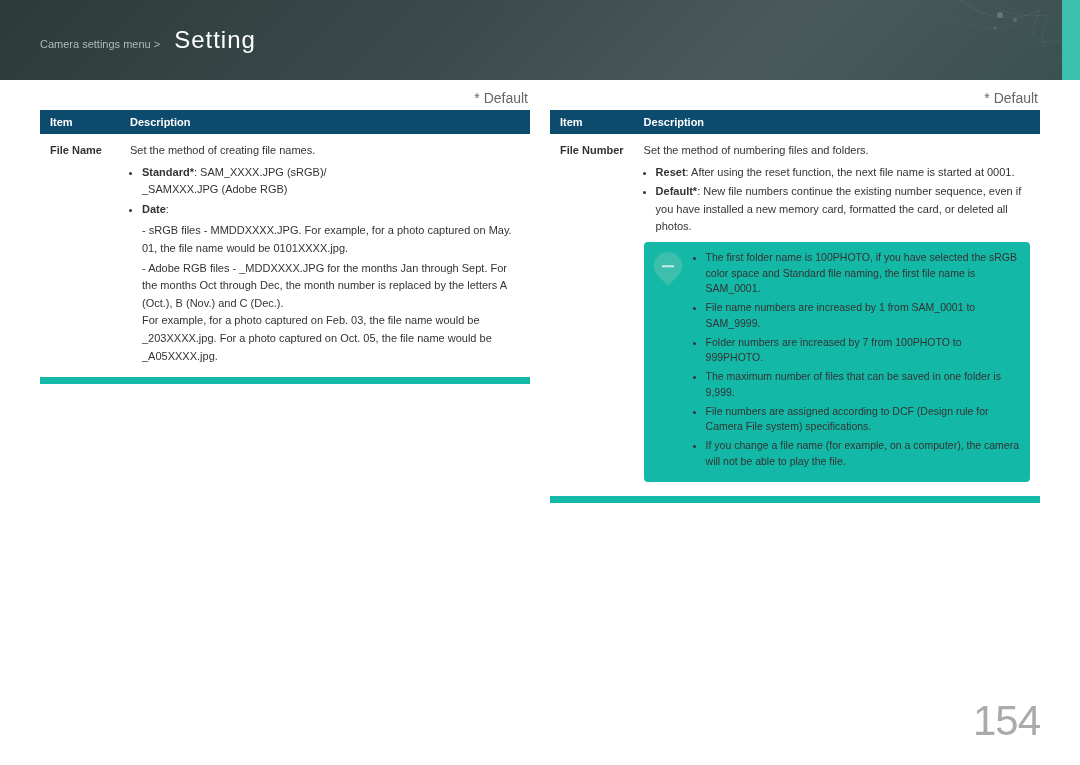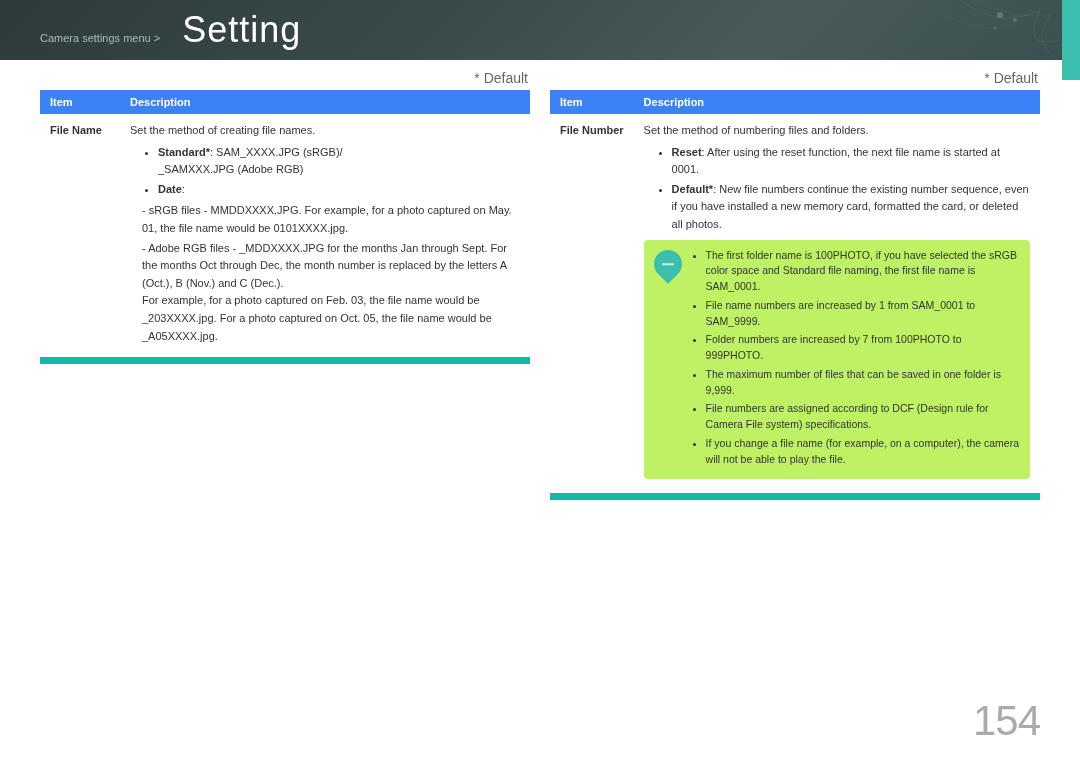--- a/index.html
+++ b/index.html
@@ -11,21 +11,21 @@
       font-family: Arial, sans-serif;
       font-size: 12px;
       color: #333;
       overflow: hidden;
       position: relative;
     }
 
     
     .header {
       background: linear-gradient(135deg, #2d3a3a 0%, #3a4a4a 40%, #4a5a5a 70%, #3a5050 100%);
-      height: 60px;
+      height: 80px;
       position: relative;
       display: flex;
       align-items: center;
       padding-left: 40px;
     }
 
     
     .teal-bar {
       position: absolute;
       right: 0;
@@ -36,24 +36,23 @@
     }
 
     .header-breadcrumb {
       color: #aabbbb;
       font-size: 11px;
       margin-right: 8px;
     }
 
     .header-title {
       color: #ffffff;
-      font-size: 36px;
+      font-size: 24px;
       font-weight: 300;
       letter-spacing: 1px;
-      margin-left: 8px;
     }
 
     .header-text-group {
       display: flex;
       align-items: baseline;
       gap: 6px;
     }
 
     
     .main-content {
@@ -78,21 +77,21 @@
     }
 
     
     table {
       width: 100%;
       border-collapse: collapse;
       font-size: 11px;
     }
 
     .table-header th {
-      background: #3b82f6;
+      background: #0c4a6e;
       color: #ffffff;
       padding: 6px 10px;
       text-align: left;
       font-size: 11px;
       font-weight: bold;
     }
 
     .table-header th:first-child {
       width: 80px;
     }
@@ -119,40 +118,40 @@
     .desc-cell p {
       margin-bottom: 4px;
     }
 
     .desc-cell .bold {
       font-weight: bold;
     }
 
     .desc-cell ul {
       list-style: disc;
-      margin-left: 28px;
+      margin-left: 12px;
       margin-bottom: 4px;
     }
 
     .desc-cell ul li {
       margin-bottom: 2px;
     }
 
     .desc-cell .dash-list {
       list-style: none;
       margin-left: 12px;
     }
 
     .desc-cell .dash-list li::before {
       content: "- ";
     }
 
     
     .info-box {
-      background: #bef264;
+      background: #14b8a6;
       border-radius: 4px;
       padding: 8px 10px;
       display: flex;
       gap: 8px;
       margin: 6px 0;
       font-size: 10.5px;
       line-height: 1.5;
     }
 
     .leaf-icon {

